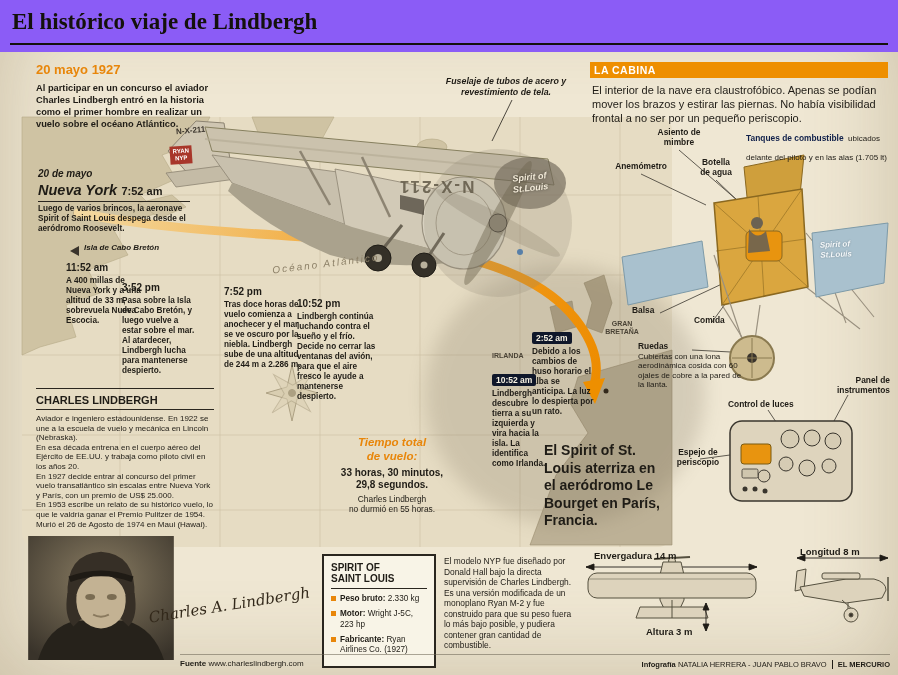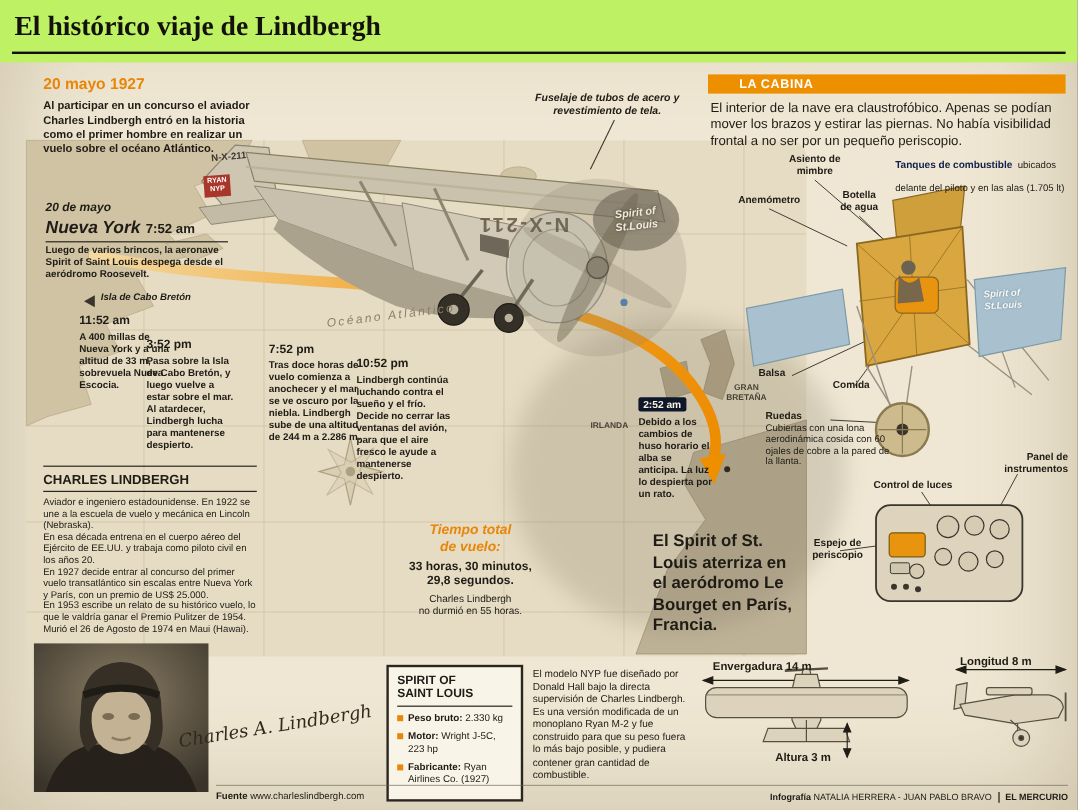--- a/index.html
+++ b/index.html
@@ -1,32 +1,32 @@
 <!DOCTYPE html>
 <html><head>
 <meta charset="utf-8">
 <style>
 *{box-sizing:border-box;margin:0;padding:0}
 html,body{background:#9a958a}
 .page{position:relative;width:898px;height:675px;margin:0 auto;background:#efe7d3;overflow:hidden;
   font-family:"Liberation Sans",sans-serif;color:#1f1c16;box-shadow:inset 0 0 90px rgba(115,95,55,.30)}
-.masthead{position:absolute;left:0;top:0;width:898px;height:52px;background:#bef264;z-index:2}
+.masthead{position:absolute;left:0;top:0;width:898px;height:52px;background:#8b5cf6;z-index:2}
 .masthead h1{position:absolute;left:12px;top:9px;font-family:"Liberation Serif",serif;font-size:23px;color:#14110c}
 .title-rule{position:absolute;left:10px;top:43px;width:878px;height:2px;background:#14110c}
 .art{position:absolute;left:0;top:55px;z-index:1}
 .lbl{position:absolute;z-index:3;line-height:1.2}
 .b{font-weight:bold}.i{font-style:italic}.c{text-align:center}.pre{white-space:pre-line}
 .orange{color:#e8860a}
 .ev-time{font-size:10px;font-weight:bold}
 .badge{display:inline-block;background:#0f172a;color:#f6f1e2;font-size:8.5px;font-weight:bold;padding:1px 4px;border-radius:2px}
 .ev-body{font-size:8.2px;line-height:1.22;font-weight:bold;margin-top:2px}
 .cab{font-size:8.4px;font-weight:bold;line-height:1.15}
 .cab-txt{font-size:8px;font-weight:normal;line-height:1.2}
 .cabina-bar{position:absolute;left:590px;top:62px;width:298px;height:16px;background:#ee8f00;z-index:3;
-  color:#fff;font-weight:bold;font-size:10.5px;line-height:16px;padding-left:26px;letter-spacing:.5px}
+  color:#fff;font-weight:bold;font-size:10.5px;line-height:16px;padding-left:4px;letter-spacing:.5px}
 .photo{position:absolute;left:28px;top:536px;width:146px;height:124px;z-index:4}
 .sig{position:absolute;left:148px;top:596px;z-index:5;font-family:"DejaVu Serif",serif;font-style:italic;
   font-size:15px;color:#33291b;transform:rotate(-9deg);white-space:nowrap}
 .specs{position:absolute;left:322px;top:554px;width:114px;z-index:3;background:#f8f4e7;border:2px solid #2a261f;padding:6px 7px}
 .specs h2{font-size:10px;white-space:pre-line;border-bottom:1px solid #2a261f;padding-bottom:4px;margin-bottom:5px}
 .spec-item{display:flex;gap:4px;margin-bottom:5px;font-size:8.2px;line-height:1.25}
 .bullet{flex:0 0 5px;width:5px;height:5px;background:#e8860a;margin-top:2px}
 .bio{position:absolute;left:36px;top:388px;width:178px;z-index:3;border-top:1px solid #2a261f;padding-top:5px}
 .bio h2{font-size:11px;border-bottom:1px solid #2a261f;padding-bottom:3px;margin-bottom:4px}
 .bio .bio-body{font-size:8px;line-height:1.2;white-space:pre-line}
@@ -263,20 +263,24 @@
     <div class="ev-body">Tras doce horas de vuelo comienza a anochecer y el mar se ve oscuro por la niebla. Lindbergh sube de una altitud de 244 m a 2.286 m.</div>
   </div>
   <div class="lbl" style="left:297px;top:298px;width:84px">
     <div class="ev-time">10:52 pm</div>
     <div class="ev-body">Lindbergh continúa luchando contra el sueño y el frío. Decide no cerrar las ventanas del avión, para que el aire fresco le ayude a mantenerse despierto.</div>
   </div>
   <div class="lbl" style="left:532px;top:326px;width:62px">
     <span class="badge">2:52 am</span>
     <div class="ev-body">Debido a los cambios de huso horario el alba se anticipa. La luz lo despierta por un rato.</div>
   </div>
+  <div class="lbl" style="left:492px;top:368px;width:58px">
+    <span class="badge">10:52 am</span>
+    <div class="ev-body">Lindbergh descubre tierra a su izquierda y vira hacia la isla. La identifica como Irlanda.</div>
+  </div>
 
   <div class="lbl b" style="left:544px;top:442px;width:120px;font-size:14px;line-height:1.25">El Spirit of St. Louis aterriza en el aeródromo Le Bourget en París, Francia.</div>
 
   <div class="bio">
     <h2>CHARLES LINDBERGH</h2>
     <div class="bio-body">Aviador e ingeniero estadounidense. En 1922 se une a la escuela de vuelo y mecánica en Lincoln (Nebraska).
 En esa década entrena en el cuerpo aéreo del Ejército de EE.UU. y trabaja como piloto civil en los años 20.
 En 1927 decide entrar al concurso del primer vuelo transatlántico sin escalas entre Nueva York y París, con un premio de US$ 25.000.
 En 1953 escribe un relato de su histórico vuelo, lo que le valdría ganar el Premio Pulitzer de 1954.
 Murió el 26 de Agosto de 1974 en Maui (Hawai).</div>

